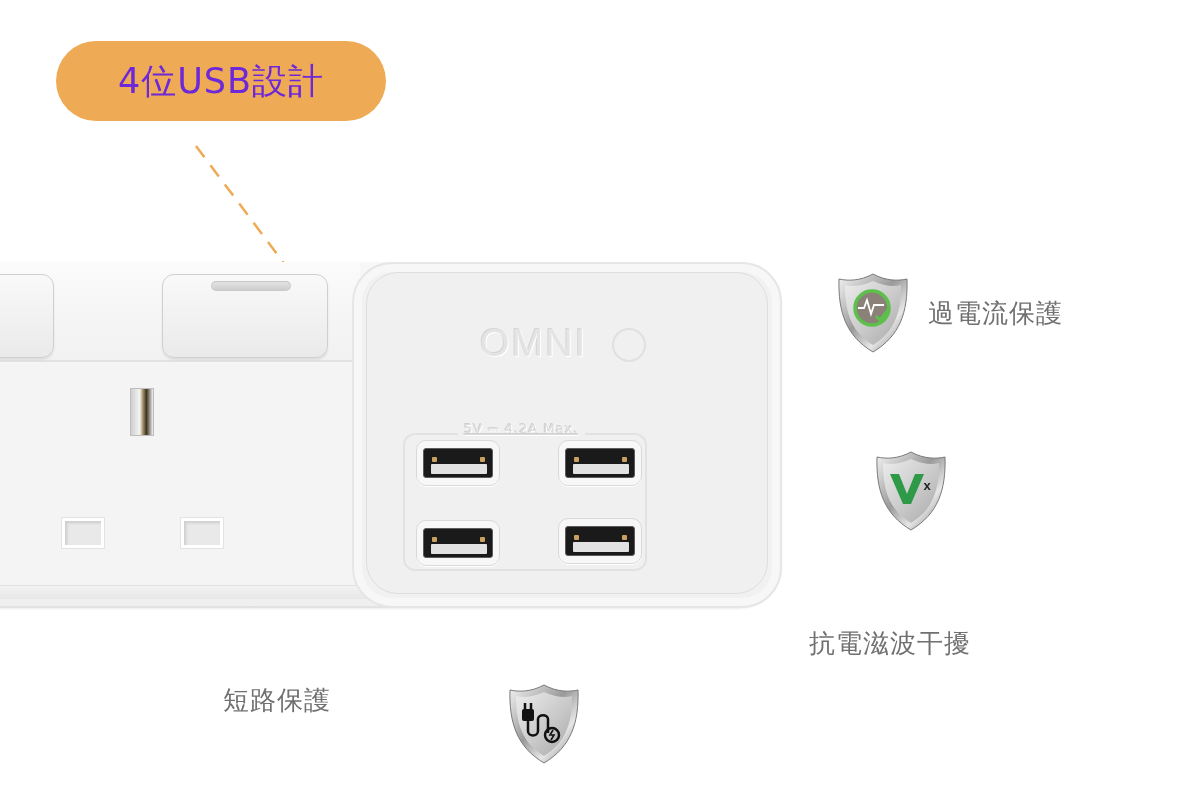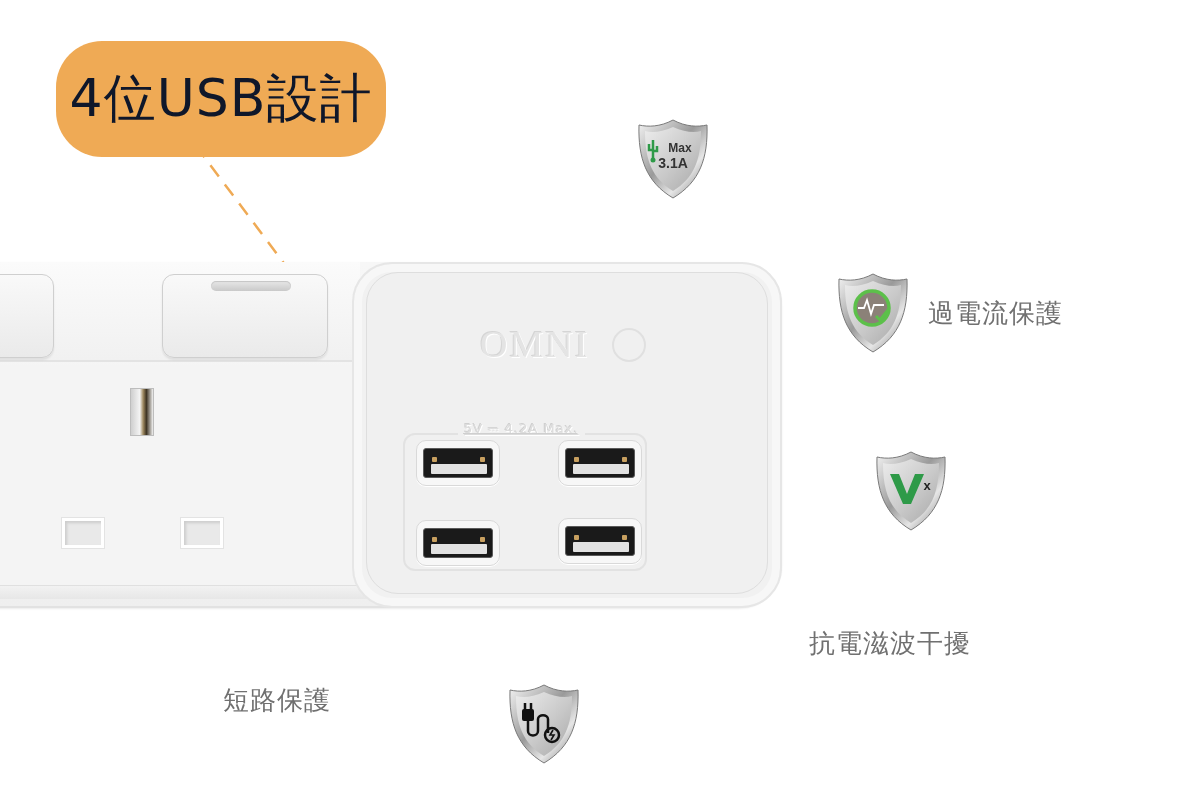--- a/index.html
+++ b/index.html
@@ -1,23 +1,23 @@
 <!DOCTYPE html>
 <html><head>
 <meta charset="utf-8">
 <style>
   * { box-sizing: border-box; margin: 0; padding: 0; }
   html, body { width: 1200px; height: 800px; background: #ffffff; overflow: hidden; }
   body { position: relative; font-family: "DejaVu Sans", "Liberation Sans", sans-serif; }
 
   
   .pill {
-    position: absolute; left: 56px; top: 41px; width: 330px; height: 116px;
+    position: absolute; left: 56px; top: 41px; width: 330px; height: 80px;
     background: #efaa55; border-radius: 46px;
-    color: #0f172a; font-size: 52px; display: flex; align-items: center; justify-content: center;
+    color: #6d28d9; font-size: 35px; display: flex; align-items: center; justify-content: center;
     letter-spacing: 1px;
   }
   .leader { position: absolute; left: 0; top: 0; width: 1200px; height: 800px; pointer-events: none; }
 
   
   .strip {
     position: absolute; left: -40px; top: 262px; width: 822px; height: 346px;
     background: linear-gradient(#f7f7f7, #efefef);
     border-radius: 0 44px 44px 0;
     box-shadow: inset -2px -2px 0 #e2e2e2, 0 1px 2px rgba(0,0,0,0.08);
@@ -67,21 +67,21 @@
     position: absolute; left: 352px; top: 262px; width: 430px; height: 346px;
     background: #f1f1f1; border-radius: 40px;
     border: 2px solid #e6e6e6;
     box-shadow: inset 0 0 0 8px #f7f7f7;
   }
   .usb-inner {
     position: absolute; left: 366px; top: 272px; width: 402px; height: 322px;
     background: #f0f0f0; border-radius: 32px; border: 1px solid #dedede;
   }
   .brand {
-    position: absolute; left: 480px; top: 322px; font-family: Liberation Serif, serif;
+    position: absolute; left: 480px; top: 322px; font-family: Liberation Sans, sans-serif;
     font-size: 38px; letter-spacing: 2px; color: #e4e4e4;
     text-shadow: 1px 1px 0 #ffffff, -1px -1px 0 #d5d5d5;
   }
   .brand-flower {
     position: absolute; left: 612px; top: 328px; width: 34px; height: 34px; border-radius: 50%;
     border: 2px solid #e0e0e0;
   }
   .usb-frame {
     position: absolute; left: 403px; top: 433px; width: 244px; height: 138px;
     border: 2px solid #e2e2e2; border-radius: 12px;
@@ -198,30 +198,20 @@
     </linearGradient>
     <linearGradient id="face" x1="0" y1="0" x2="1" y2="1">
       <stop offset="0" stop-color="#ececec"></stop>
         <stop offset="0.55" stop-color="#c9c9c9"></stop>
         <stop offset="1" stop-color="#a8a8a8"></stop>
     </linearGradient>
   </defs>
 </svg>
 
 <div class="feature f1">
-  <div class="shield">
-    <svg viewBox="0 0 74 82">
-      <path d="M37 2 C50 9 62 9 71 7 C72 40 64 64 37 80 C10 64 2 40 3 7 C12 9 24 9 37 2Z" fill="url(#rim)" stroke="#7a7a7a" stroke-width="1"></path>
-      <path d="M37 9 C48 14 58 15 65 13 C65 42 58 60 37 73 C16 60 9 42 9 13 C16 15 26 14 37 9Z" fill="url(#face)"></path>
-      <path d="M17 22 v18 M13 26 v6 h4 M21 28 v5 h-4" stroke="#2e9a48" stroke-width="2.5" fill="none"></path>
-      <circle cx="17" cy="42" r="2.5" fill="#2e9a48"></circle>
-      <text x="44" y="34" font-size="12" font-weight="bold" text-anchor="middle" fill="#333" font-family="Liberation Sans, sans-serif">Max</text>
-      <text x="37" y="50" font-size="14" font-weight="bold" text-anchor="middle" fill="#333" font-family="Liberation Sans, sans-serif">3.1A</text>
-    </svg>
-  </div>
 </div>
 
 <div class="feature f2">
   <div class="shield">
     <svg viewBox="0 0 74 82">
       <path d="M37 2 C50 9 62 9 71 7 C72 40 64 64 37 80 C10 64 2 40 3 7 C12 9 24 9 37 2Z" fill="url(#rim)" stroke="#7a7a7a" stroke-width="1"></path>
       <path d="M37 9 C48 14 58 15 65 13 C65 42 58 60 37 73 C16 60 9 42 9 13 C16 15 26 14 37 9Z" fill="url(#face)"></path>
       <circle cx="36" cy="36" r="17" fill="#8b8178" stroke="#5cc04a" stroke-width="3.5"></circle>
       <path d="M22 36 h6 l3 -8 l4 14 l3 -9 h10" stroke="#fff" stroke-width="1.8" fill="none"></path>
       <path d="M40 44 l4 4 l8 -10" stroke="#5cc04a" stroke-width="3" fill="none"></path>

